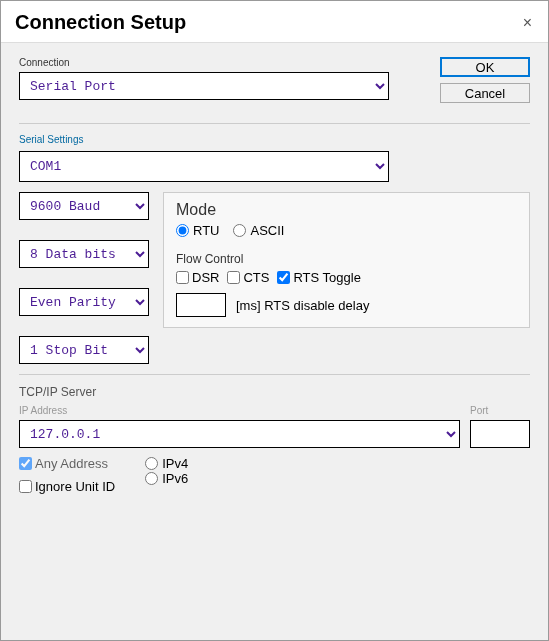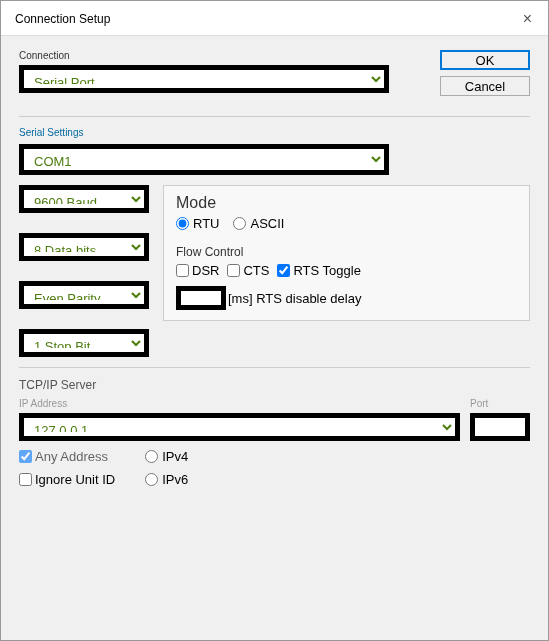--- a/index.html
+++ b/index.html
@@ -23,22 +23,22 @@
     }
     .title-bar {
       background: #fff;
       border-bottom: 1px solid #ddd;
       padding: 10px 14px 8px 14px;
       display: flex;
       align-items: center;
       justify-content: space-between;
     }
     .title-bar-text {
-      font-size: 12px;
-      font-weight: 400;
+      font-size: 20px;
+      font-weight: 700;
       color: #000;
     }
     .close-btn {
       background: none;
       border: none;
       font-size: 16px;
       cursor: pointer;
       color: #555;
       padding: 0 2px;
       line-height: 1;
@@ -53,26 +53,26 @@
     }
 
     .label-text {
       font-size: 10px;
       color: #333;
       margin-bottom: 4px;
     }
 
     select, input[type="text"] {
       background: #fff;
-      border: 5px solid #000000;
+      border: 1px solid #000000;
       padding: 4px 6px;
       font-size: 13px;
-      font-family: Liberation Sans, sans-serif;
+      font-family: Liberation Mono, monospace;
       outline: none;
-      color: #4d7c0f;
+      color: #4c1d95;
     }
 
     .connection-select {
       width: 370px;
       height: 28px;
     }
 
     .btn-group {
       display: flex;
       flex-direction: column;
@@ -180,21 +180,21 @@
       gap: 3px;
       font-size: 13px;
     }
     input[type="checkbox"] {
       margin: 0;
       cursor: pointer;
     }
     .rts-row {
       display: flex;
       align-items: center;
-      gap: 2px;
+      gap: 10px;
       font-size: 13px;
     }
     .rts-input {
       width: 50px;
       height: 24px;
       text-align: center;
     }
 
     .tcp-section {
     }
@@ -230,21 +230,21 @@
       margin-top: 4px;
     }
     .tcp-checkboxes {
       display: flex;
       flex-direction: column;
       gap: 8px;
     }
     .tcp-radios {
       display: flex;
       flex-direction: column;
-      gap: 8px;
+      gap: 0;
     }
     .disabled-text {
       color: #999;
     }
     .disabled-checkbox {
       opacity: 0.6;
     }
 
     .top-section {
       display: flex;

